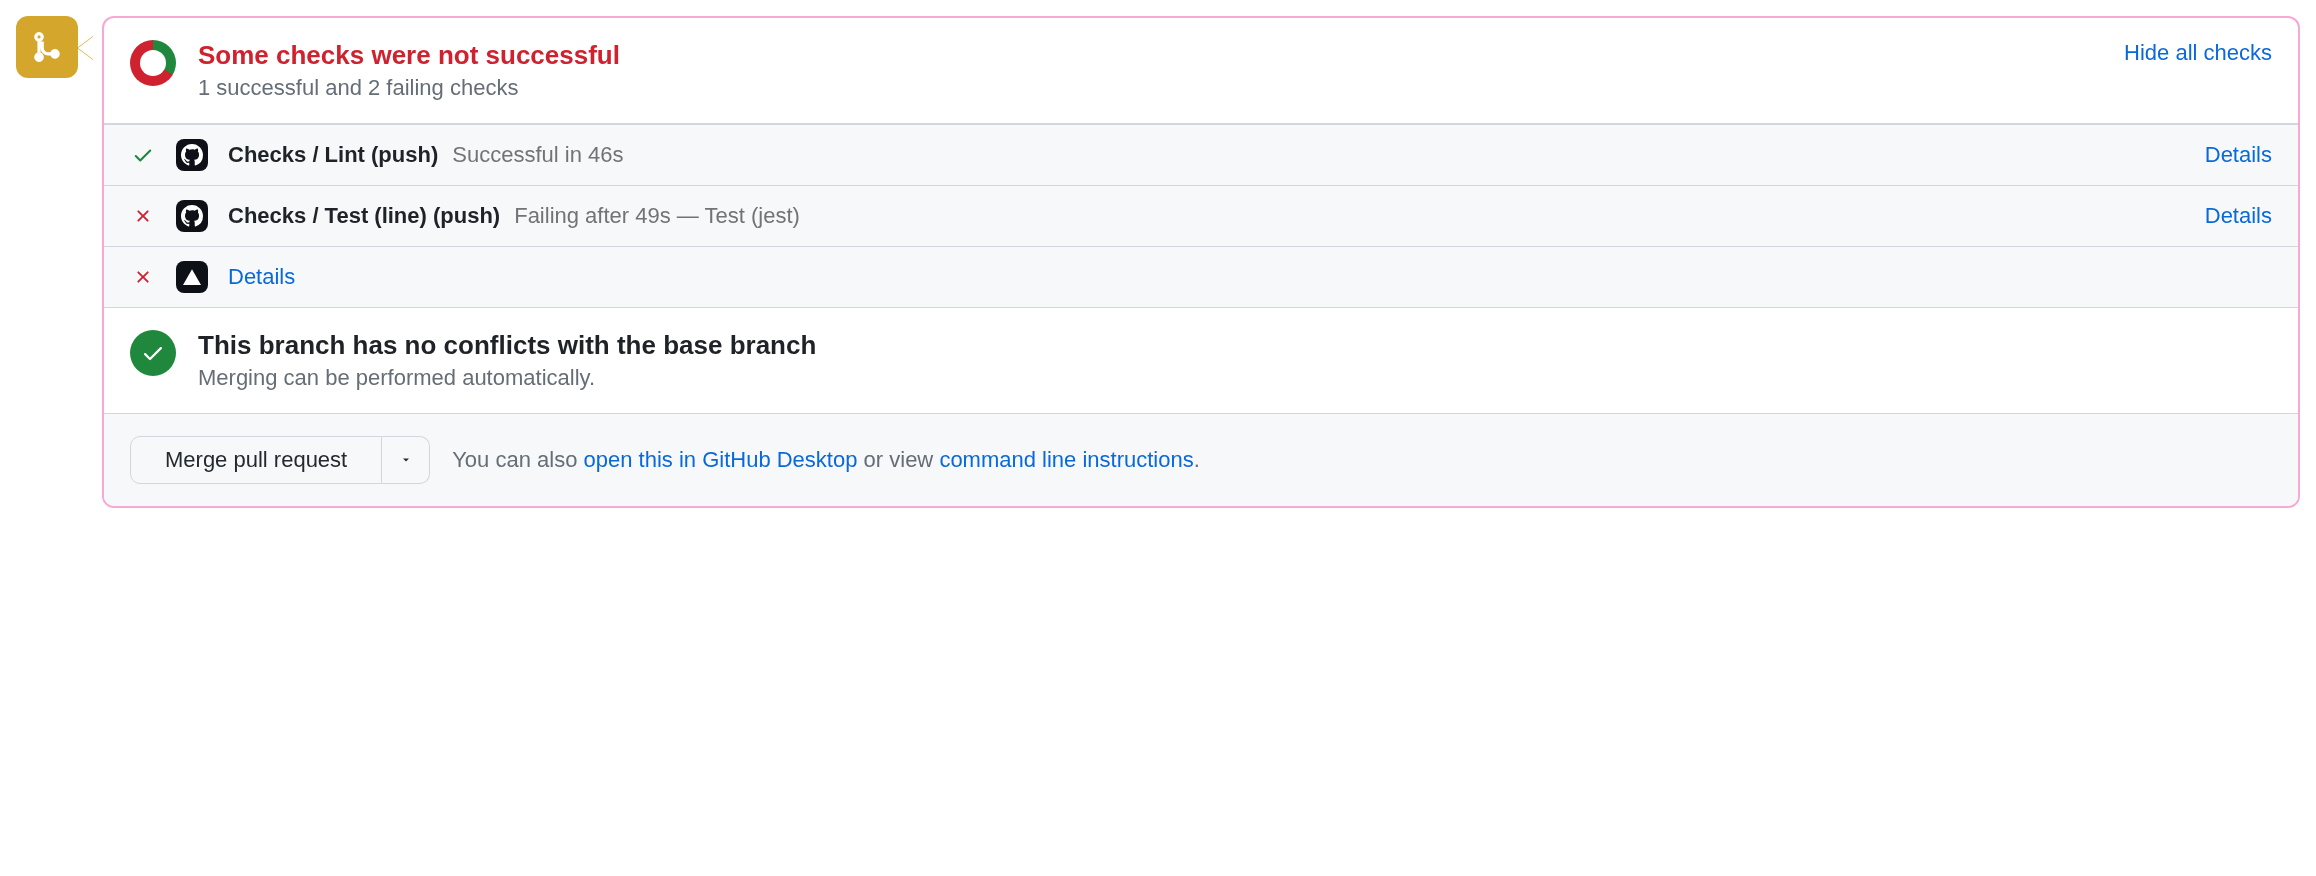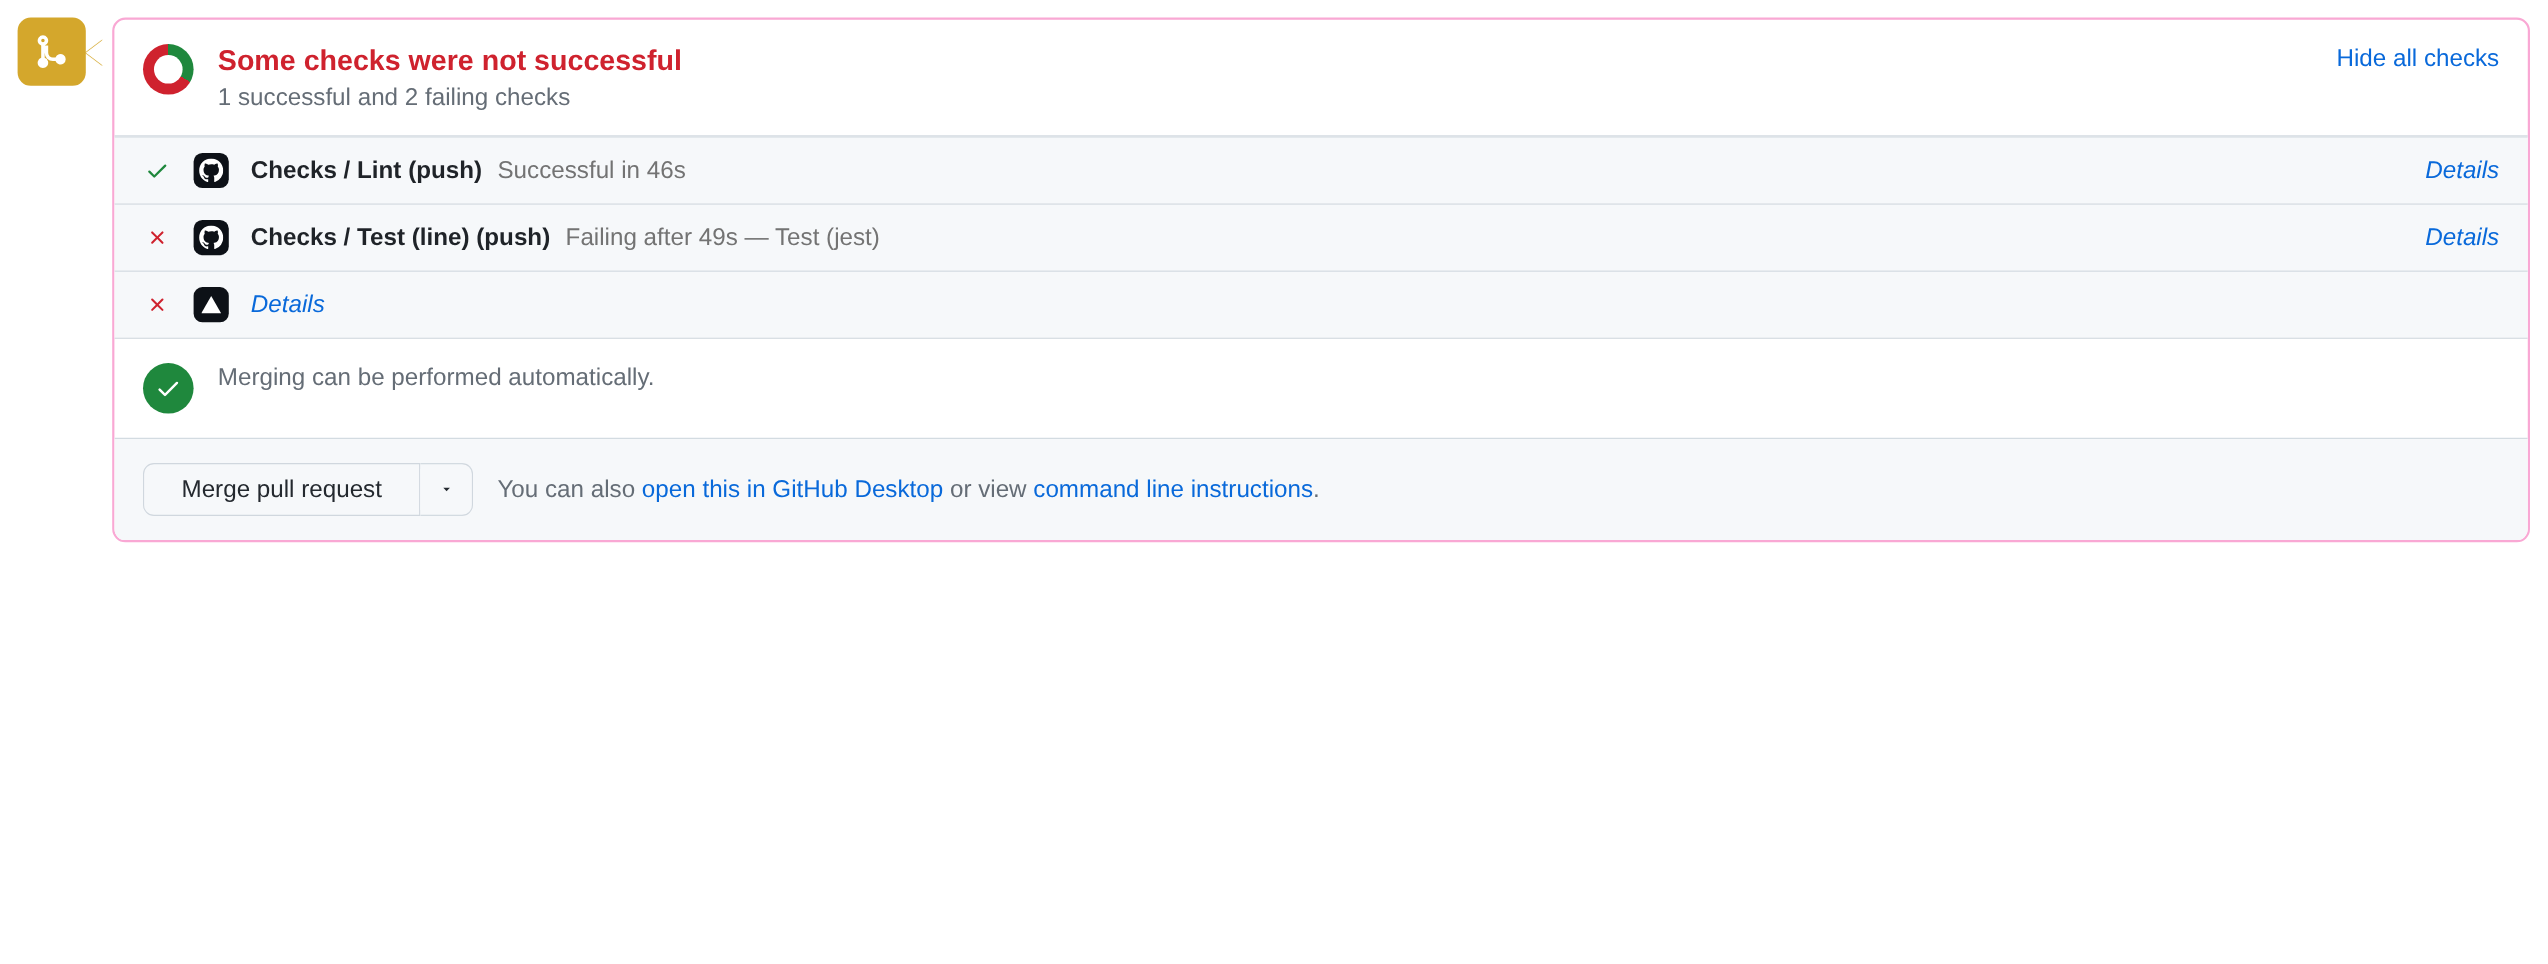--- a/index.html
+++ b/index.html
@@ -117,21 +117,20 @@
     font-size: 22px;
     overflow: hidden;
   }
   .chk-name { font-weight: 600; color: #1f2328; }
   .chk-status { color: #737373; }
   .details-link {
     color: #0969da;
     cursor: pointer;
     font-size: 22px;
     white-space: nowrap;
-    font-style: italic;
   }
   .ok-circle {
     width: 46px; height: 46px;
     border-radius: 50%;
     background: #1f883d;
     display: flex;
     align-items: center;
     justify-content: center;
     flex-shrink: 0;
   }
@@ -254,20 +253,21 @@
 
     </div>
 
     <div class="section">
       <div class="ok-circle">
         <svg width="24" height="24" viewBox="0 0 16 16" fill="white">
             <path d="M13.78 4.22a.75.75 0 0 1 0 1.06l-7.25 7.25a.75.75 0 0 1-1.06 0L2.22 9.28a.75.75 0 1 1 1.06-1.06L6 10.94l6.72-6.72a.75.75 0 0 1 1.06 0Z"></path>
           </svg>
       </div>
       <div>
+        <div class="conflict-title">This branch has no conflicts with the base branch</div>
         <div class="head-sub">Merging can be performed automatically.</div>
       </div>
     </div>
 
     <div class="footer">
       <div class="btn-group">
         <button class="btn">Merge pull request</button>
         <button class="btn-caret">
           <svg width="12" height="12" viewBox="0 0 16 16" fill="#24292f">
               <path d="m4 6 4 4 4-4H4Z"></path>

